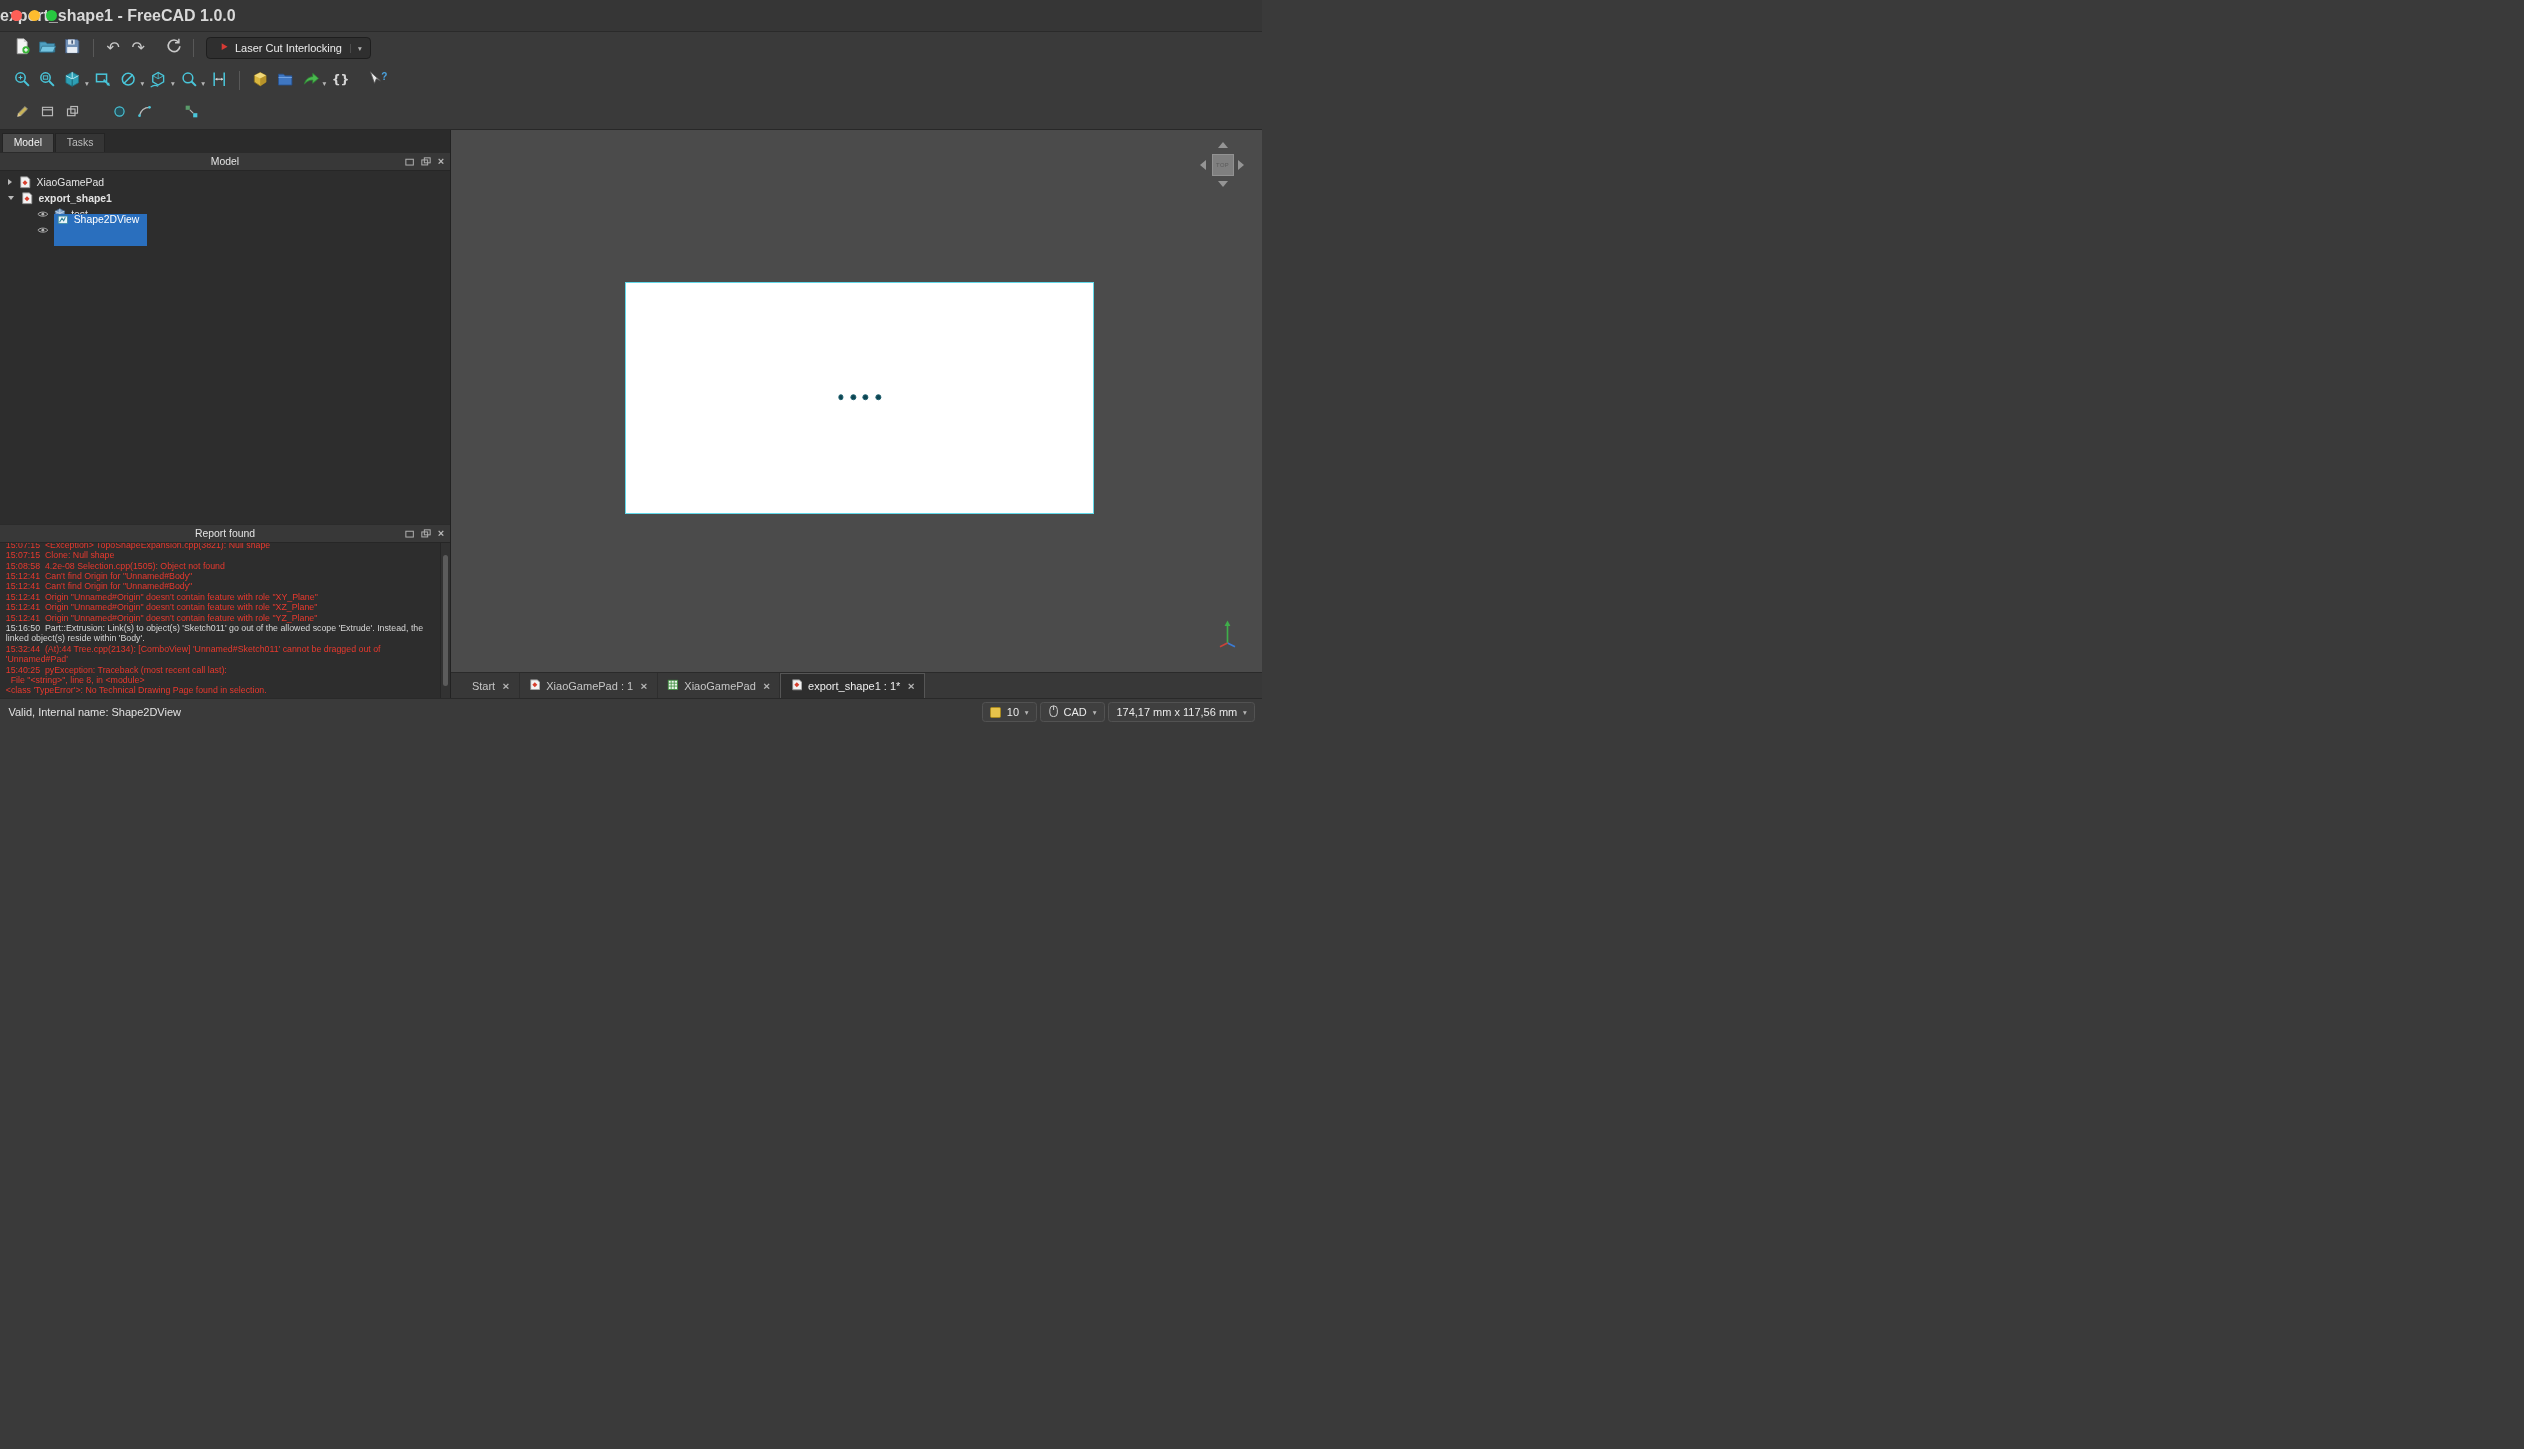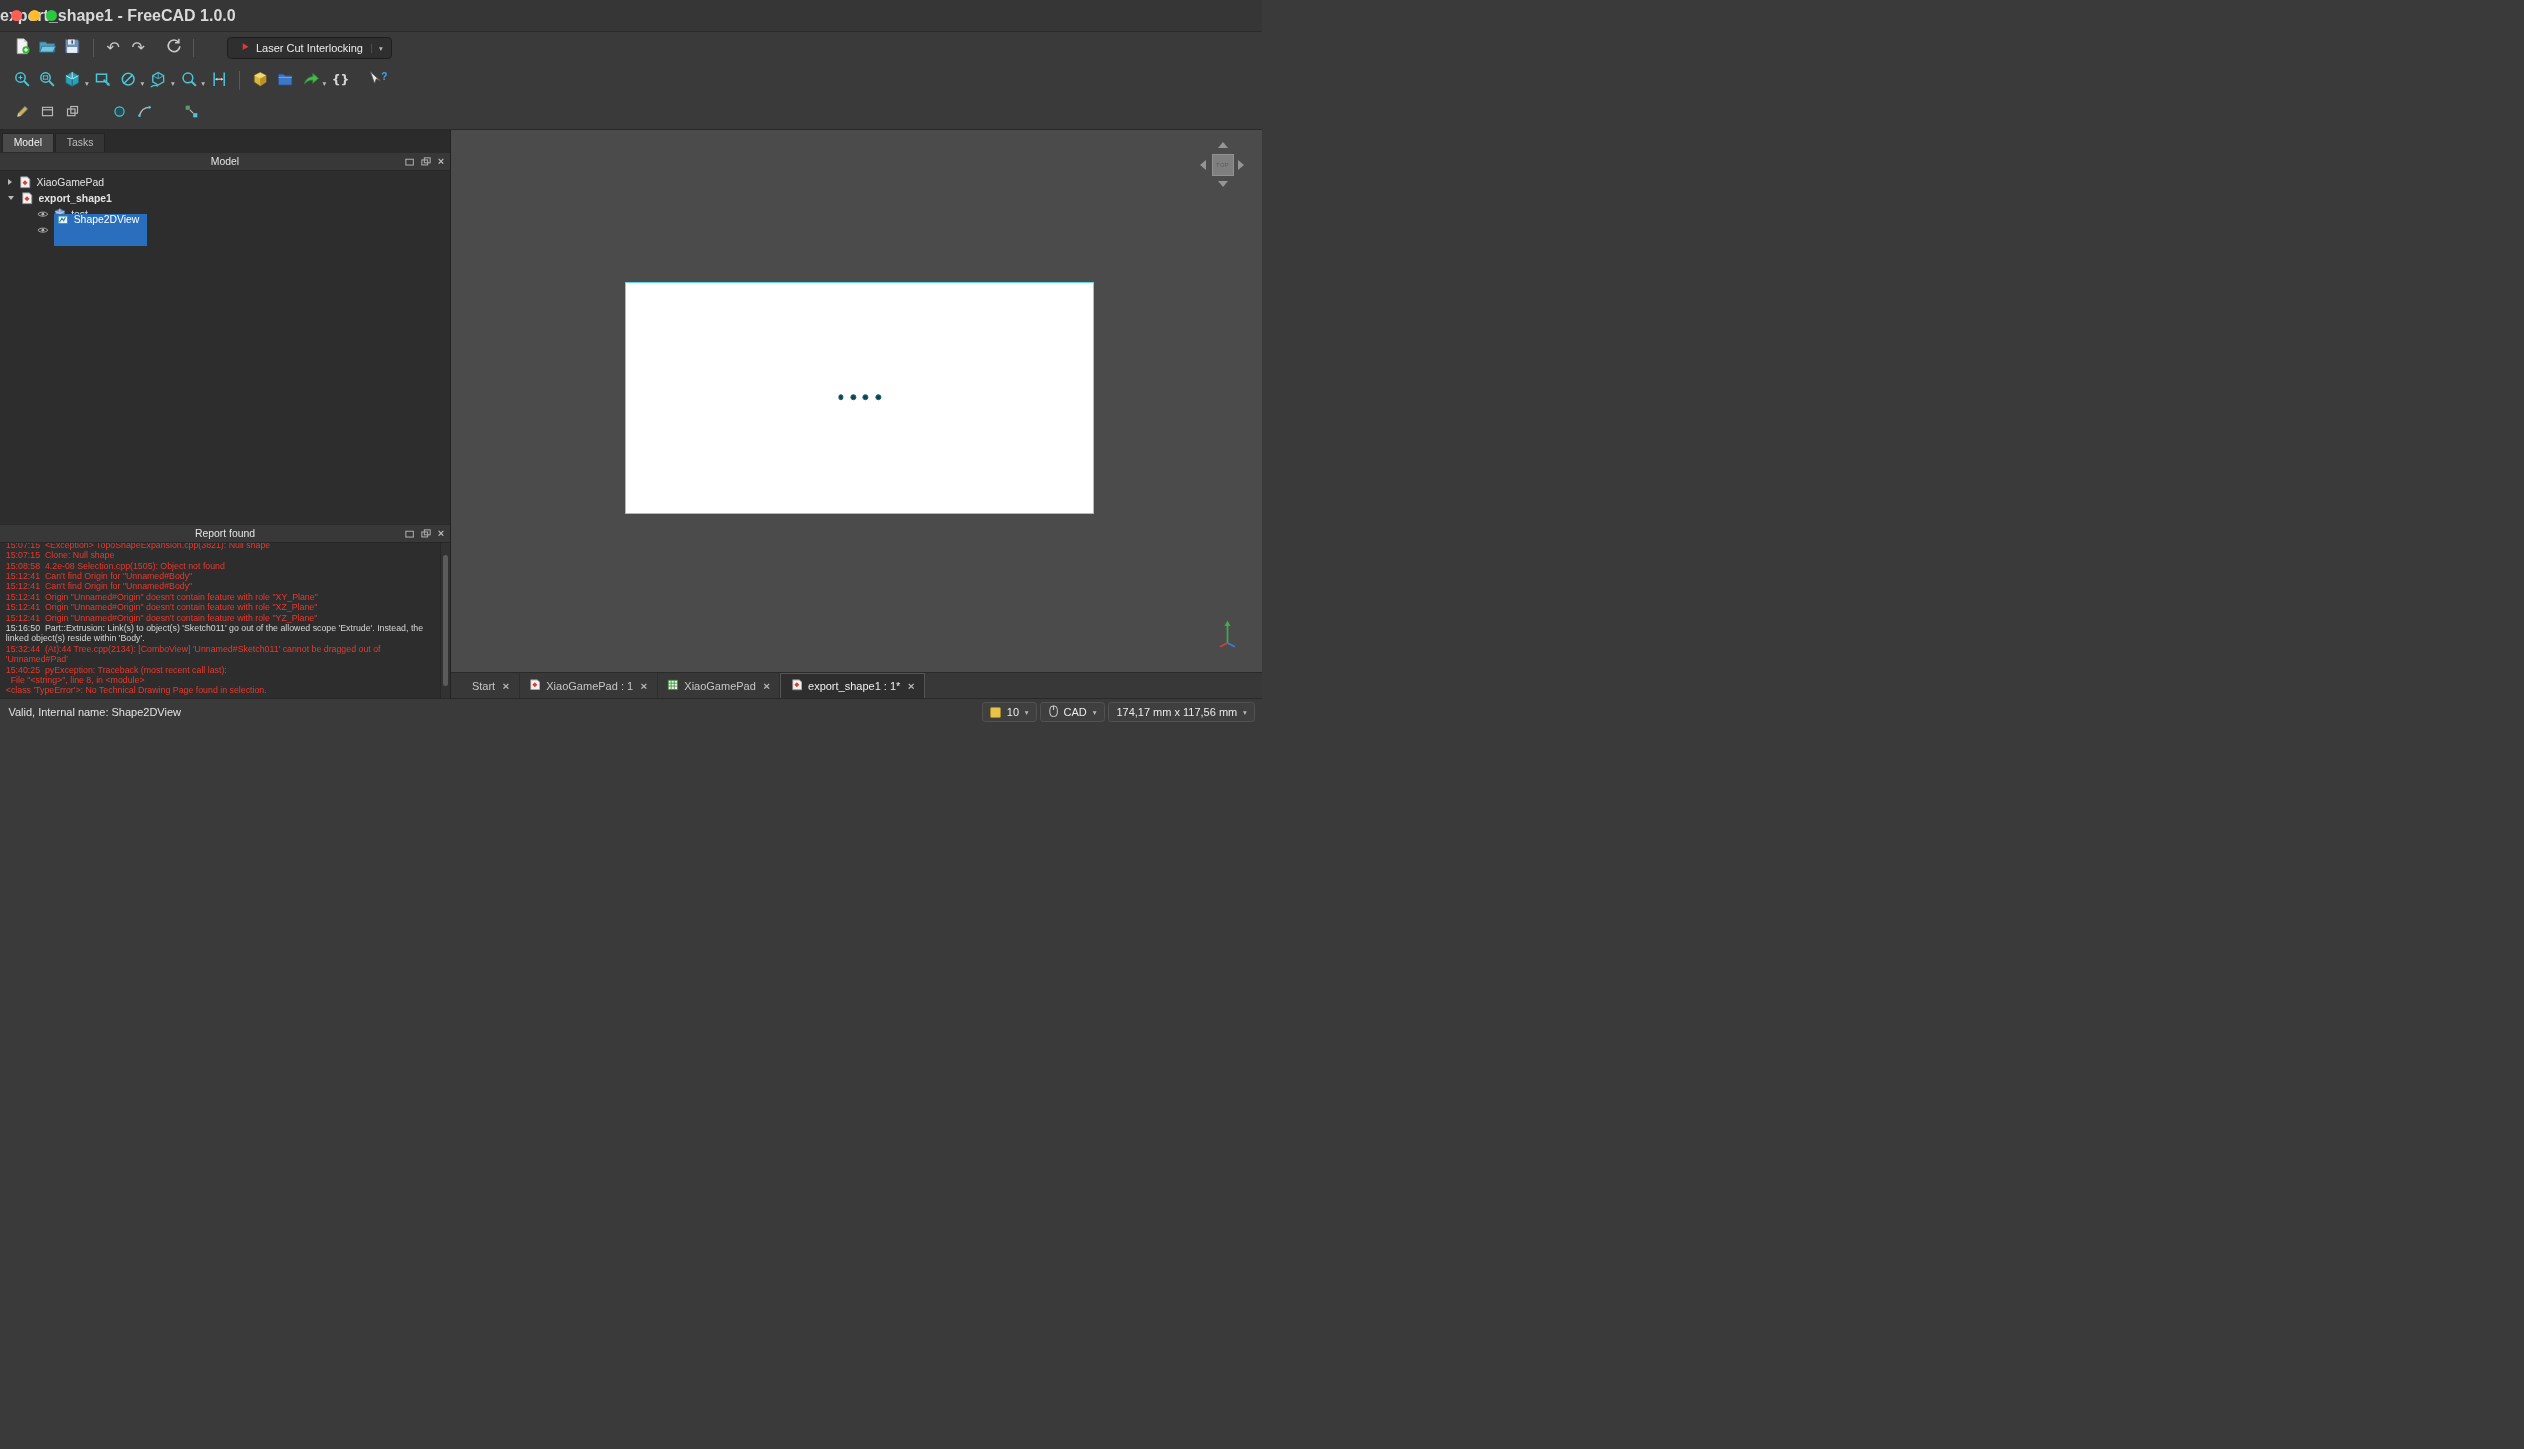--- a/index.html
+++ b/index.html
@@ -15,21 +15,21 @@
   .wtitle{position:absolute;left:0;right:0;text-align:left;font-size:16px;font-weight:700;color:#d9d9d9}
 
   
   .toolbars{background:#3a3a3a;border-bottom:0.8px solid #282828;flex:none}
   .trow{display:flex;align-items:center;padding:0 10px}
   .trow1{height:32px}.trow2{height:33px}.trow3{height:32px}
   .tbtn{display:flex;align-items:center;justify-content:center;min-width:25px;height:25px;border-radius:3.3px;position:relative}
   .glyph{font-family:"DejaVu Sans",sans-serif;font-size:16px;color:#c9c9c9;line-height:1}
   .sep{width:0.8px;height:18.4px;background:#585858;margin:0 7.5px;flex:none}
   .chev{font-family:"DejaVu Sans",sans-serif;font-size:7.5px;color:#b5b5b5;margin:5px 1.7px 0 0;align-self:center}
-  .wb{display:flex;align-items:center;gap:6.7px;background:#2f2f2f;border:0.8px solid #1e1e1e;border-radius:4.2px;height:22.5px;padding:0 8.3px;margin-left:25px}
+  .wb{display:flex;align-items:center;gap:6.7px;background:#2f2f2f;border:0.8px solid #1e1e1e;border-radius:4.2px;height:22.5px;padding:0 8.3px;margin-left:4px}
   .wb-label{font-size:11px;color:#ececec}
   .wb-chev{font-family:"DejaVu Sans",sans-serif;font-size:7.5px;color:#b5b5b5;border-left:0.8px solid #4c4c4c;padding-left:6.7px;margin-left:1.7px}
   .gap12{width:10px;flex:none}.gap26{width:22px;flex:none}
   .qmark{position:absolute;right:0.8px;top:3.3px;font-size:10px;font-weight:700;color:#4aa3e0}
 
   
   .main{flex:1;display:flex;min-height:0}
   .left{width:451px;flex:none;display:flex;flex-direction:column;background:#bef264;border-right:0.8px solid #222}
   .ptabs{height:22px;background:#2b2b2b;display:flex;align-items:flex-end;padding-left:1.7px;gap:0.8px;flex:none}
   .ptab{font-size:10.4px;padding:3.3px 11px 4.2px;color:#bdbdbd;background:#353535;border:0.8px solid #242424;border-bottom:none}

